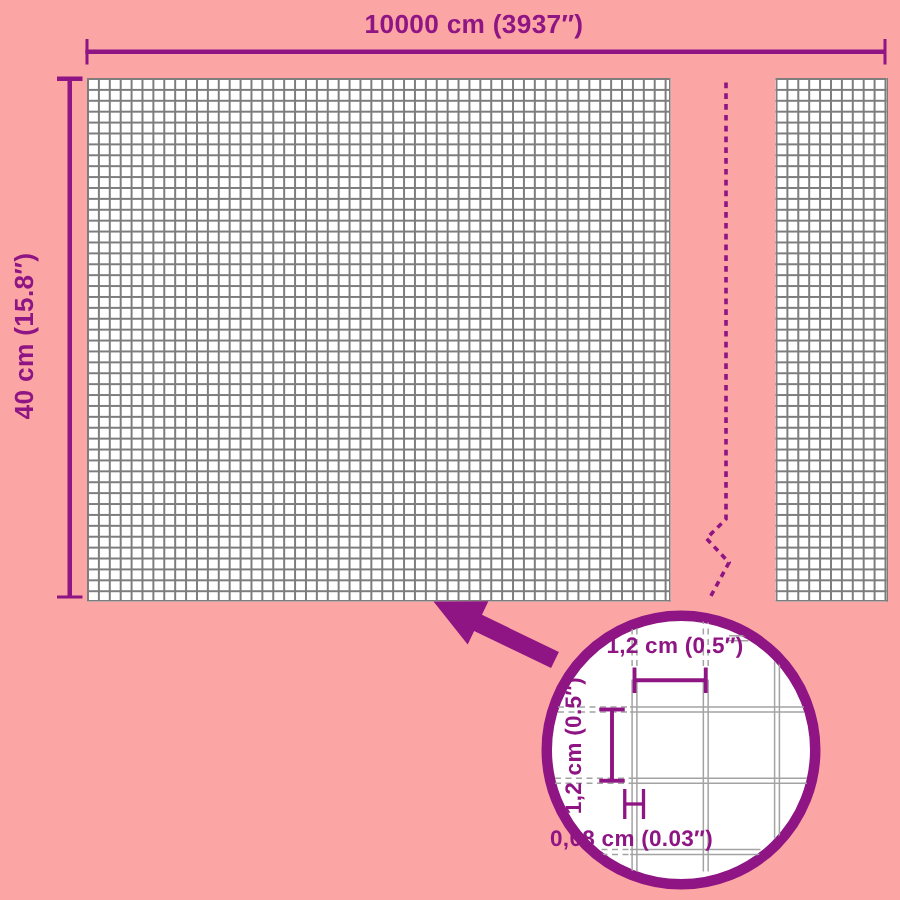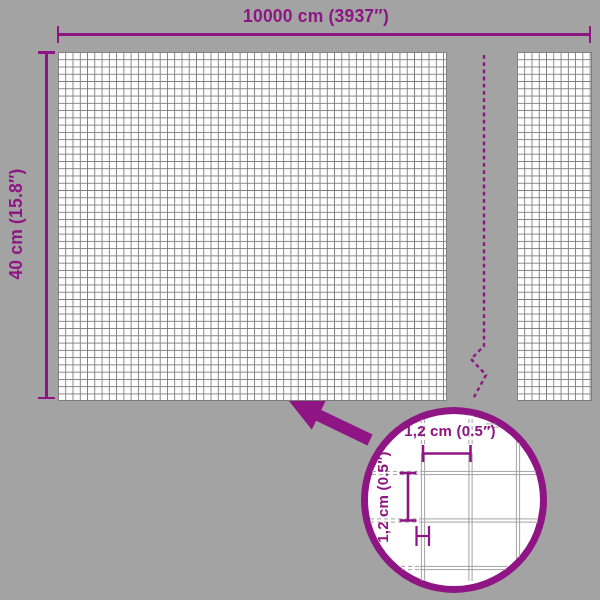--- a/index.html
+++ b/index.html
@@ -1,17 +1,17 @@
 <!DOCTYPE html>
 <html style="--brand: #8e1583; --mesh-line: #7d7d7d; --zoom-mesh-line: #a3a3a3;"><head>
 <meta charset="utf-8">
 <style>
   html,body{margin:0;padding:0;background:#fff;}
   #stage{
-    position:relative;width:600px;height:600px;background:#a3a3a3;overflow:hidden;
+    position:relative;width:600px;height:600px;background:#fca5a5;overflow:hidden;
     font-family:"Liberation Sans", sans-serif;
   }
   .lbl{
     position:absolute;color:var(--brand,#8e1583);font-weight:bold;
     text-align:center;white-space:nowrap;letter-spacing:.2px;
   }
   .lbl-main{font-size:17.5px;line-height:22px;}
   .lbl-zoom{font-size:15px;line-height:19px;}
   .rot{transform:rotate(-90deg);}
   .dim{position:absolute;background:var(--brand,#8e1583);}
@@ -120,13 +120,14 @@
       <g stroke-width="2.2">
         <line x1="416.5" y1="526" x2="416.5" y2="546"></line>
         <line x1="429" y1="526" x2="429" y2="546"></line>
         <line x1="416.5" y1="536" x2="429" y2="536"></line>
       </g>
     </g>
   </svg>
 
   <div id="zoom-pitch-h-label" class="lbl lbl-zoom">1,2 cm (0.5″)</div>
   <div id="zoom-pitch-v-label" class="lbl lbl-zoom rot">1,2 cm (0.5″)</div>
+  <div id="zoom-thickness-label" class="lbl lbl-zoom">0,08 cm (0.03″)</div>
 </div>
 
 </body></html>

